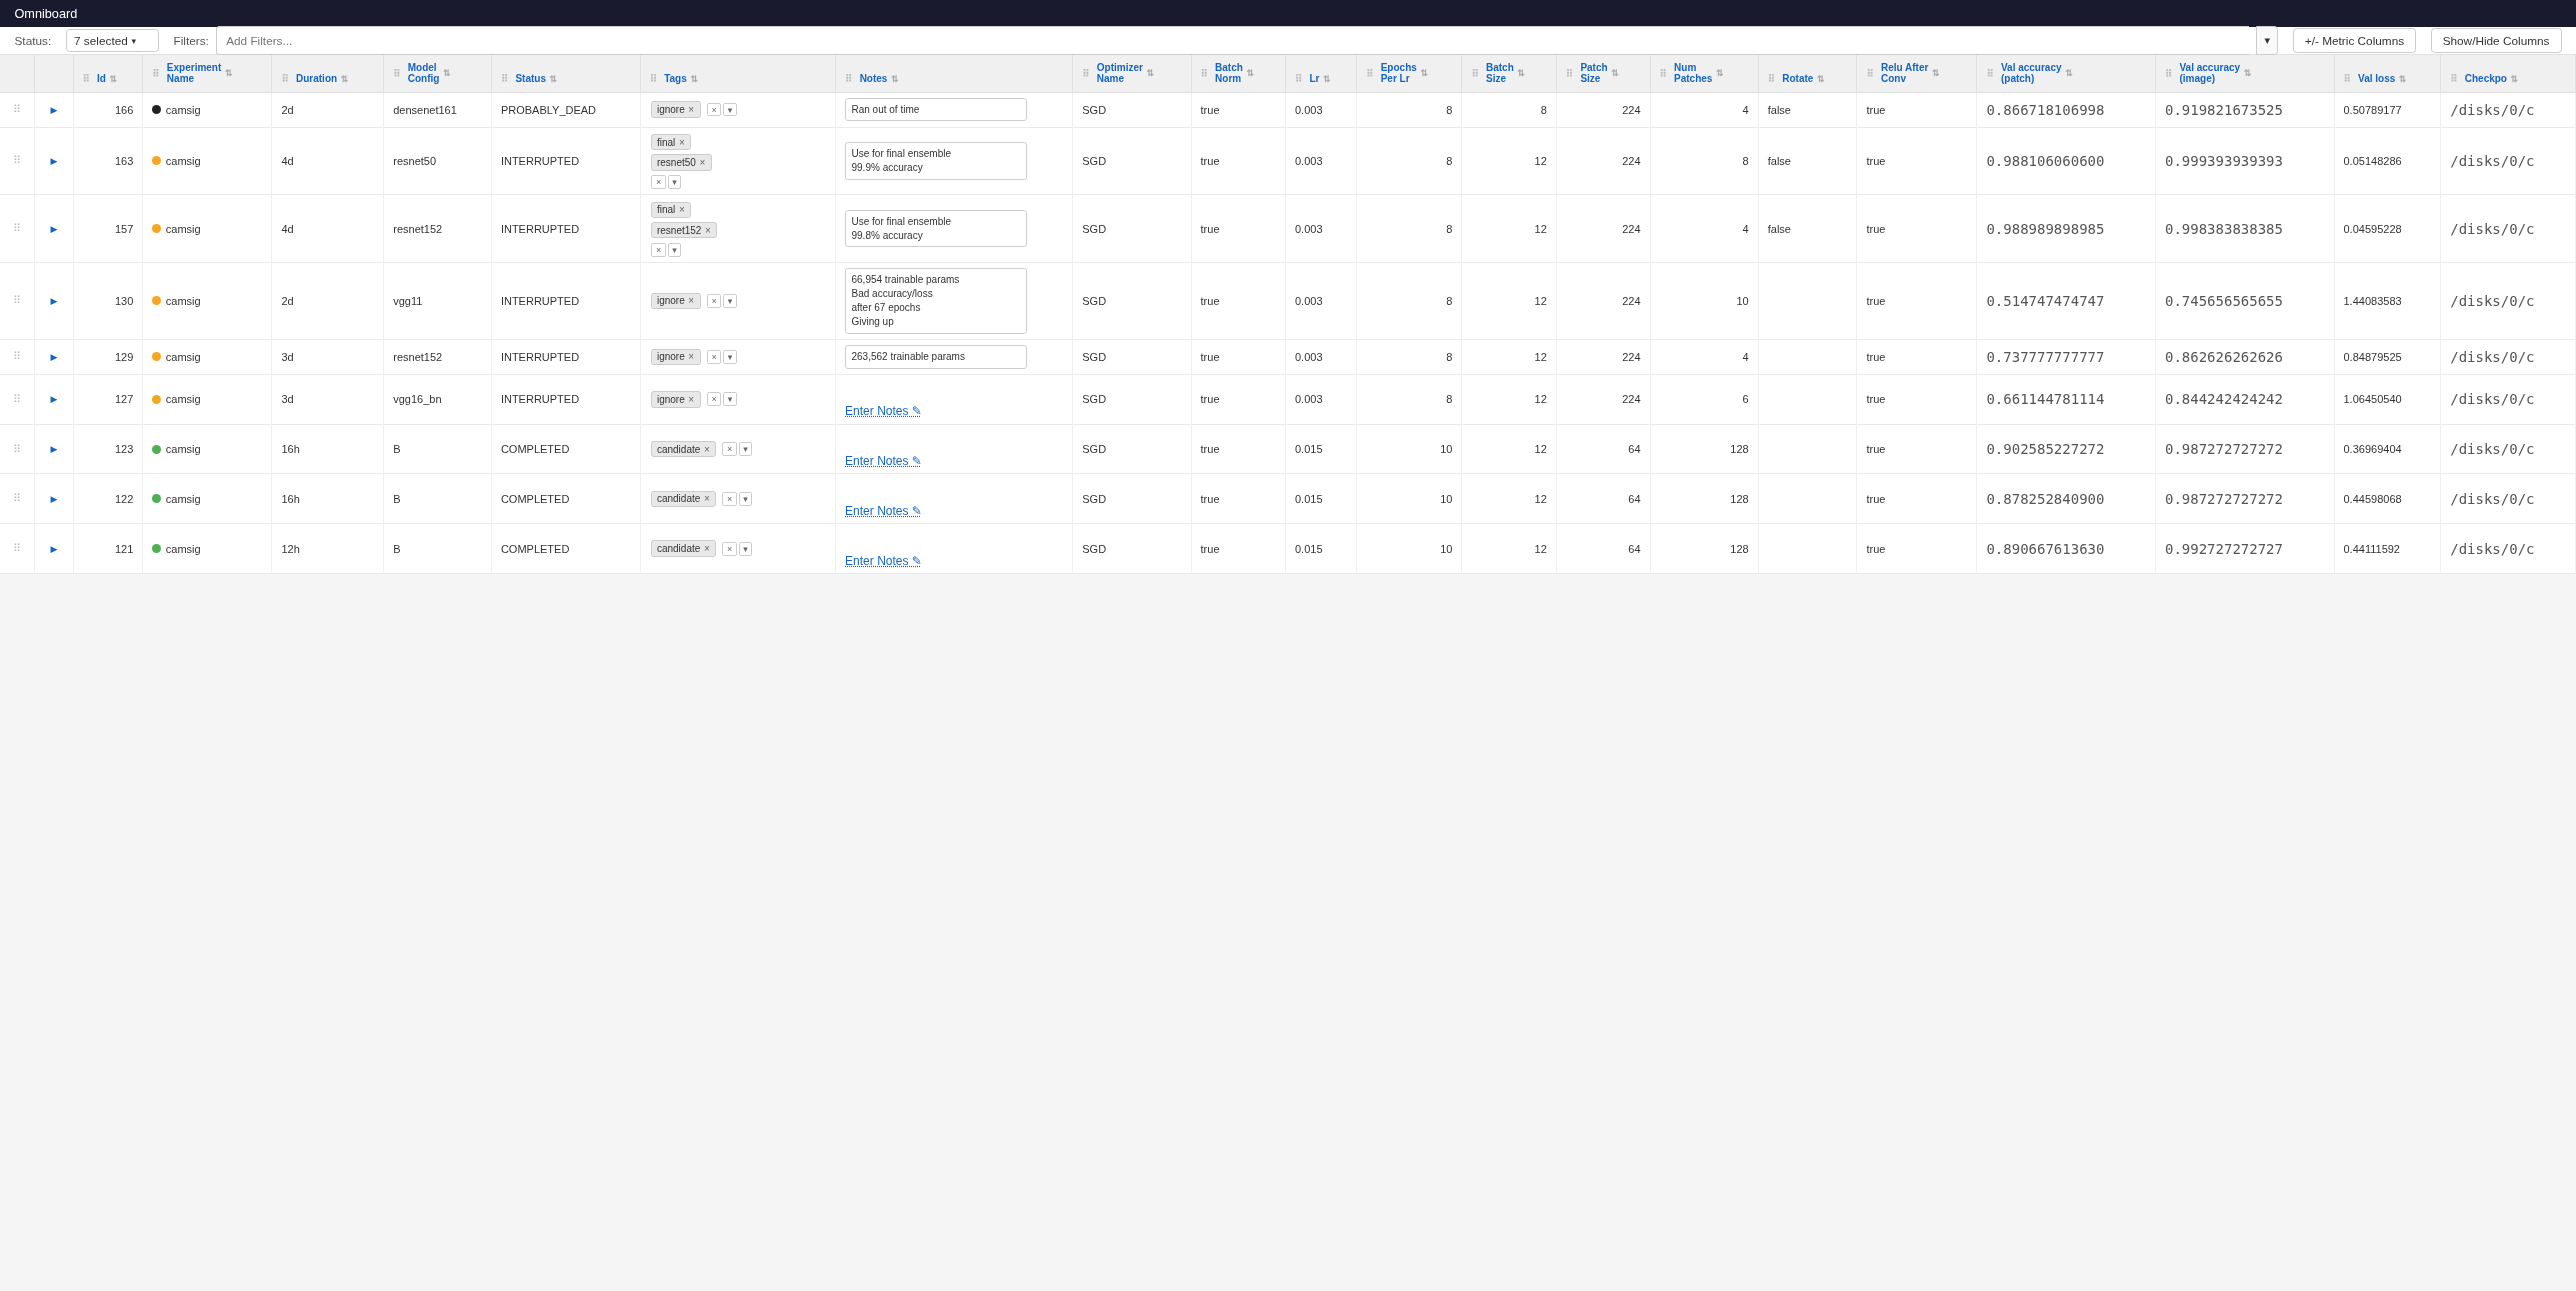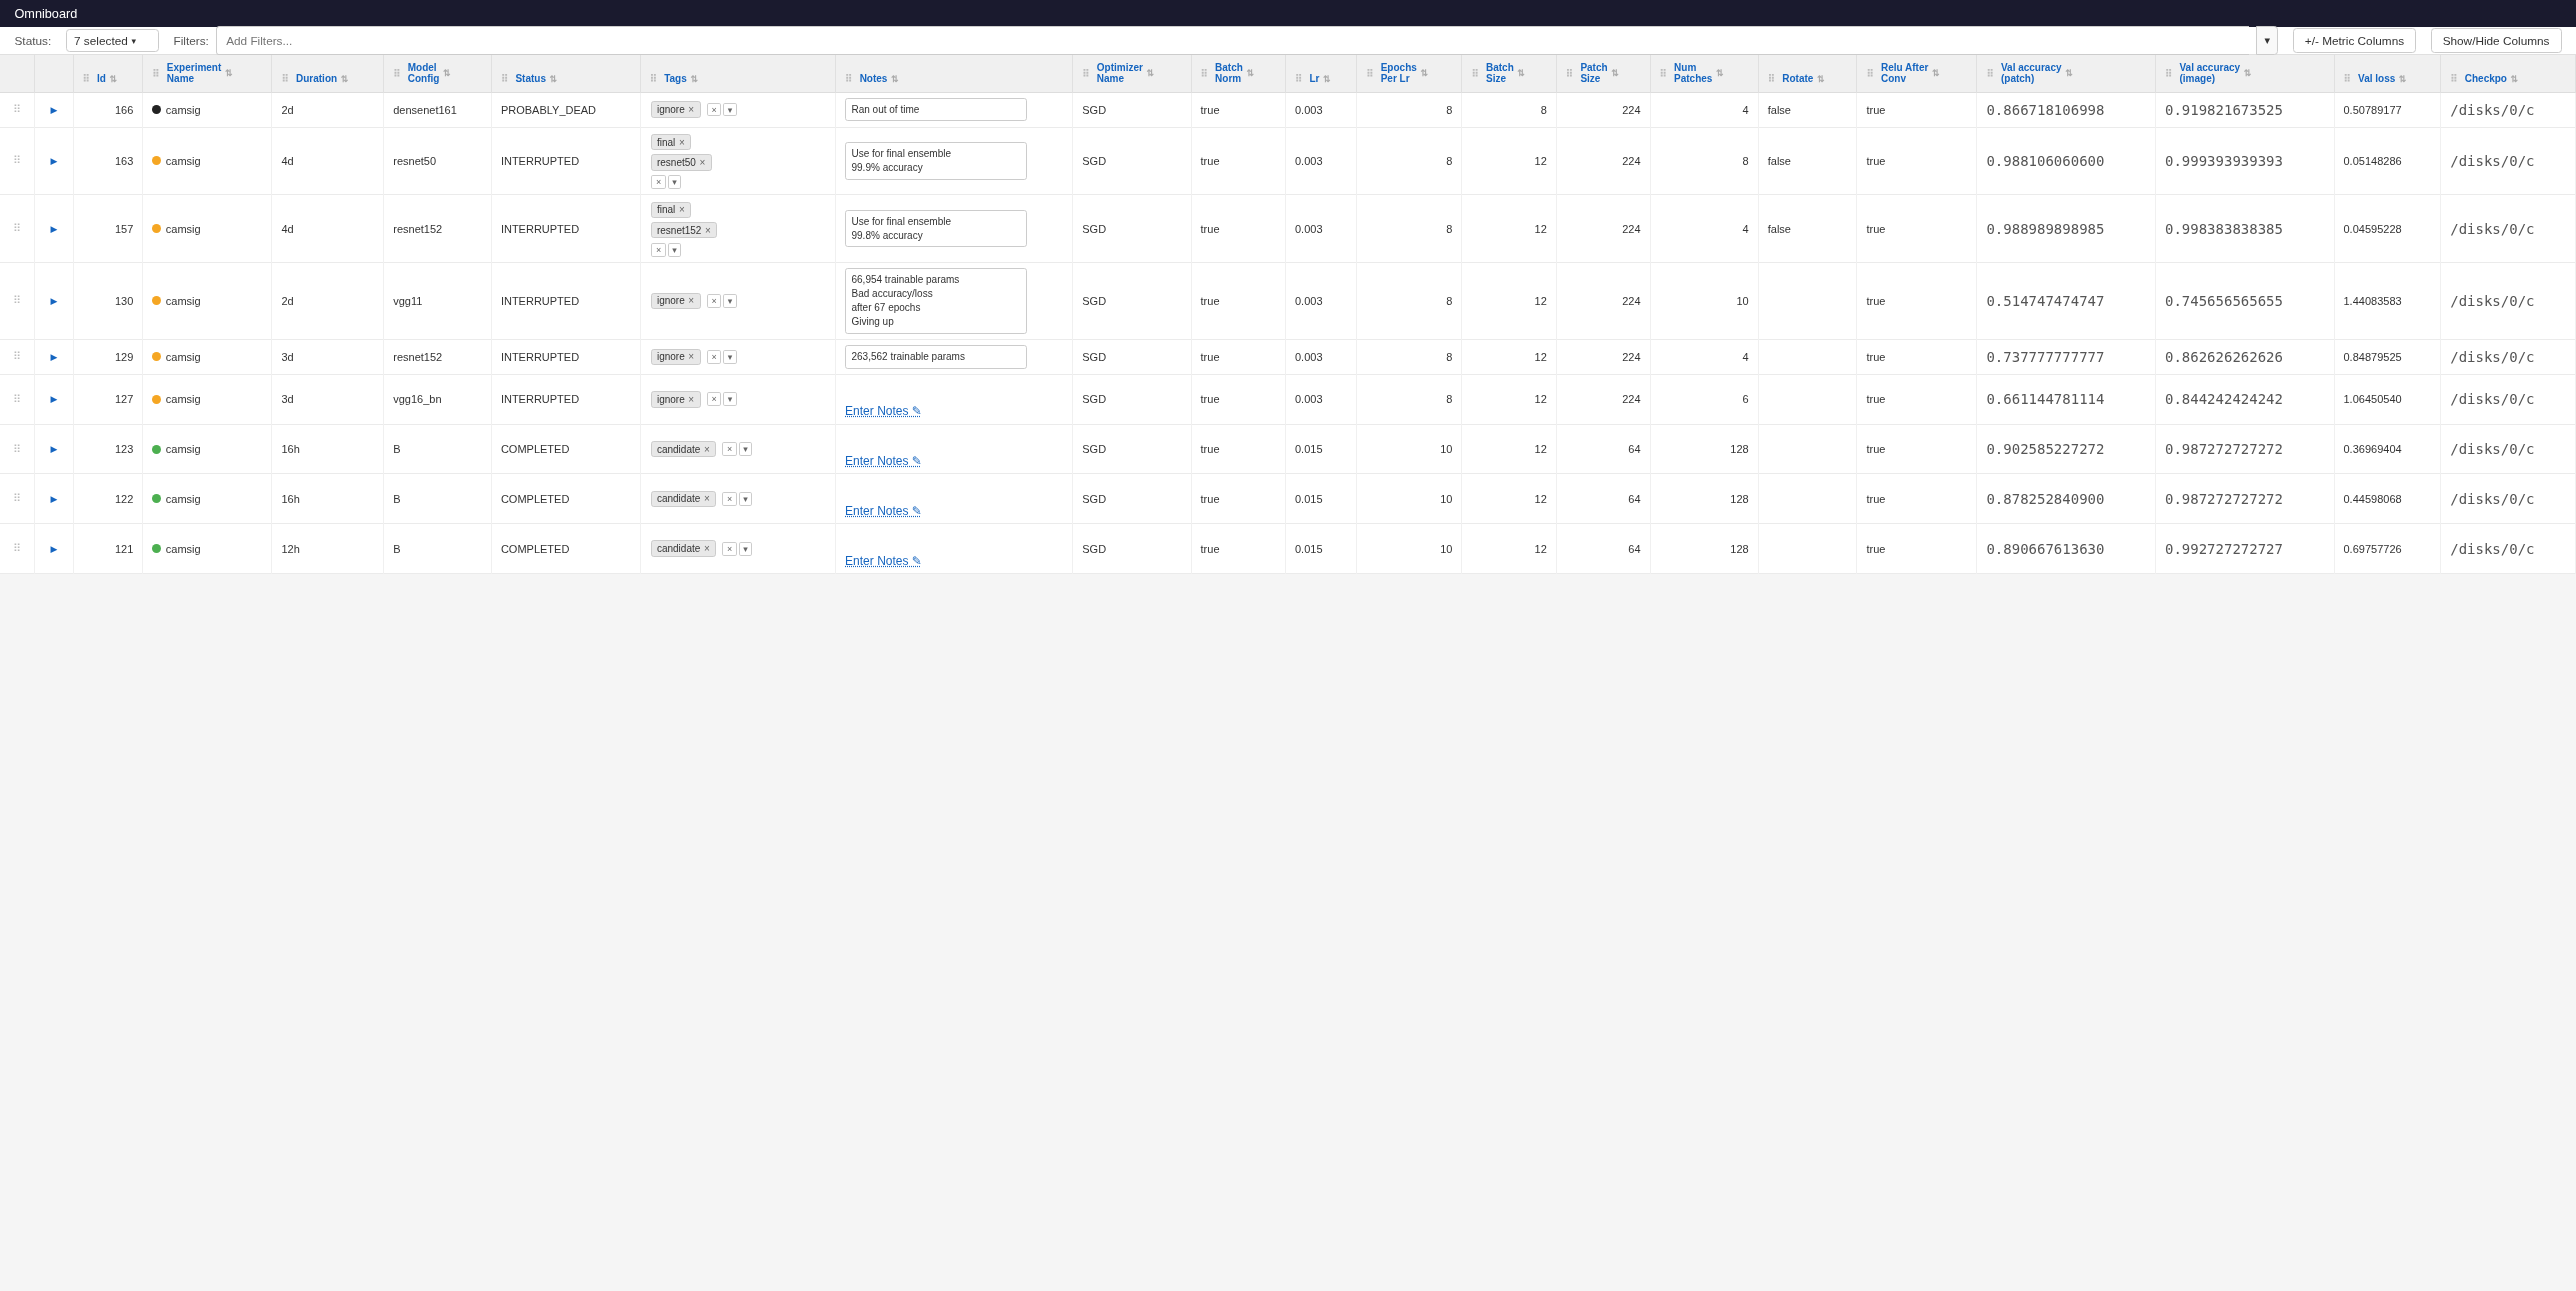--- a/index.html
+++ b/index.html
@@ -719,19 +719,19 @@
     <td>true</td>
     <td>0.015</td>
     <td class="num-col">10</td>
     <td class="num-col">12</td>
     <td class="num-col">64</td>
     <td class="num-col">128</td>
     <td></td>
     <td>true</td>
     <td class="path-col">0.890667613630</td>
     <td class="path-col">0.992727272727</td>
-    <td>0.69757726</td>
+    <td>0.44111592</td>
     <td class="path-col">/disks/0/c</td>
   </tr>
       </tbody>
   </table>
 </div>
 
 
 </body></html>

